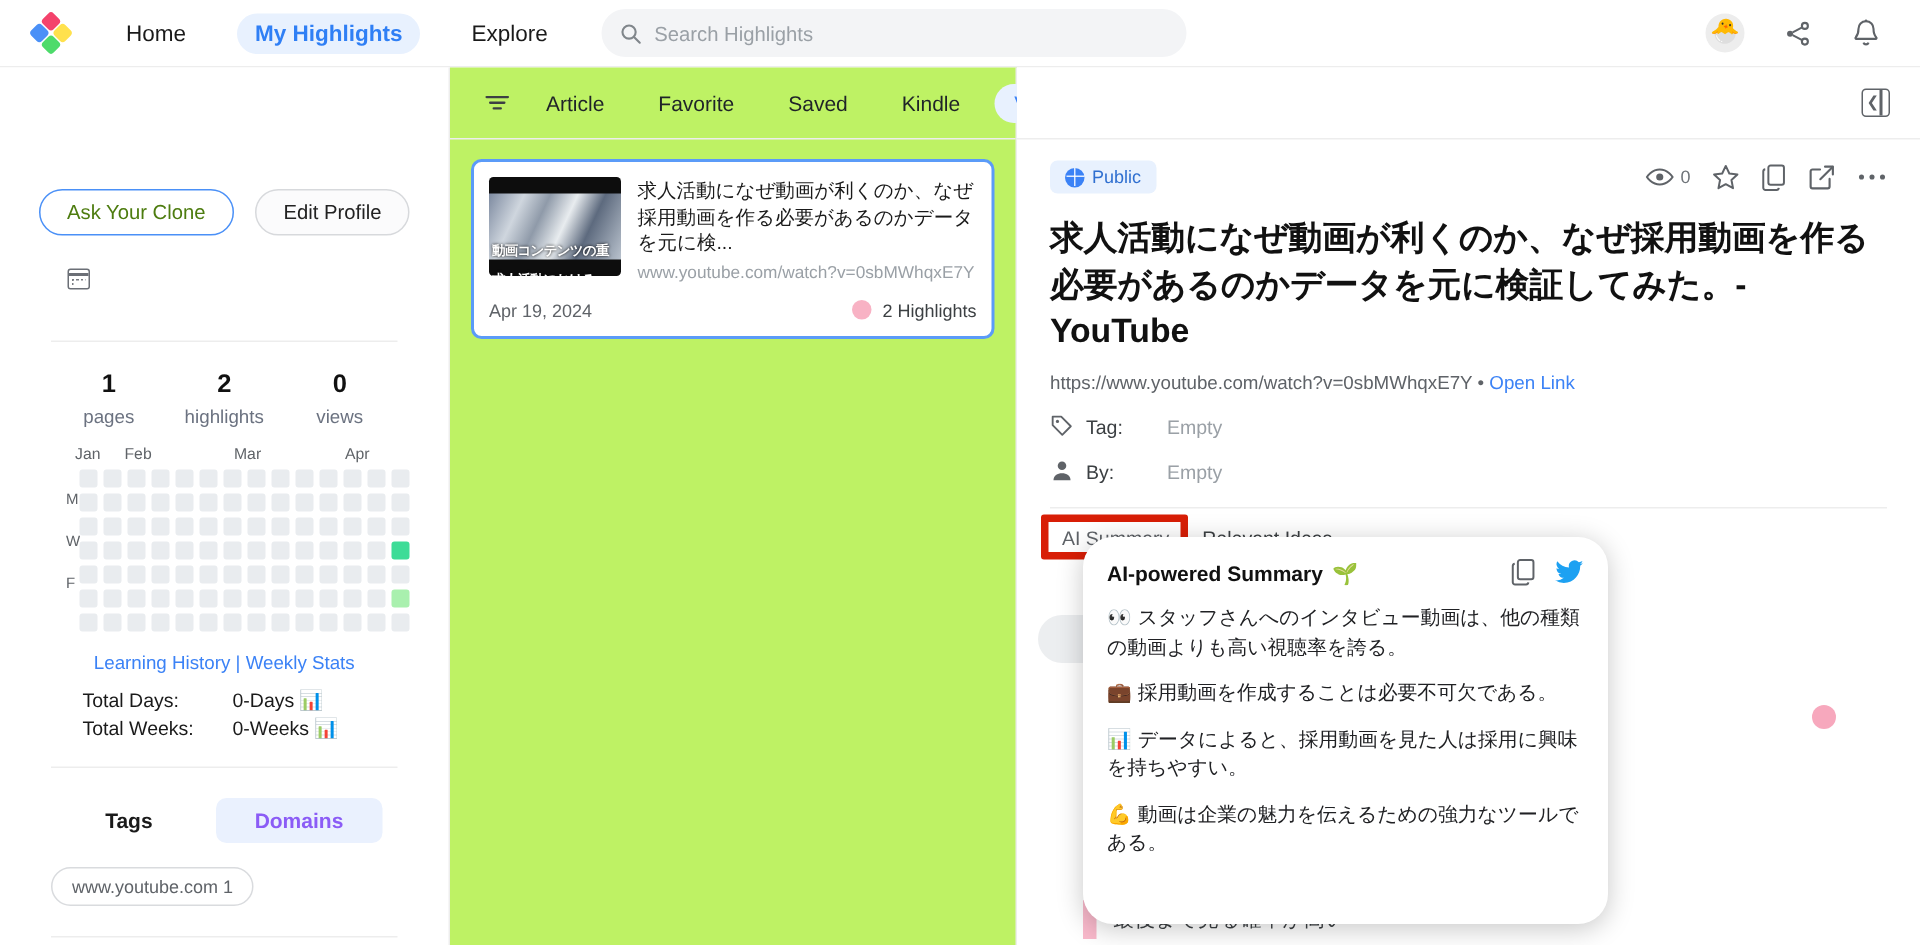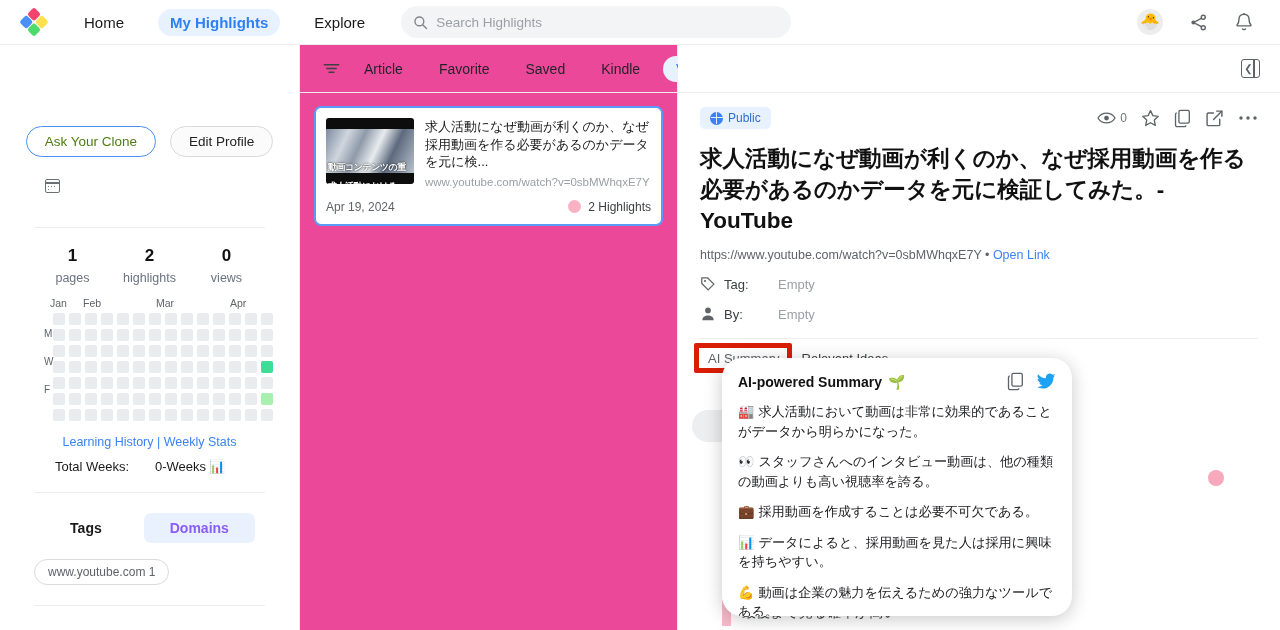--- a/index.html
+++ b/index.html
@@ -97,21 +97,21 @@
   .tagdom .sel { background:#eaf1fe; color:#8b5cf6; }
   .domain-chip {
     margin: 16px 0 0 34px; display:inline-flex; align-items:center;
     border:1px solid #d9dbde; border-radius: 14px; padding: 5px 13px;
     font-size: 12px; color:#5f6368; cursor:pointer;
   }
 
   
   .listcol {
     position: absolute; top: 45px; left: 300px; width: 378px; height: 585px;
-    border-right: 1px solid #ededed; background:#ec4899;
+    border-right: 1px solid #ededed; background:#bef264;
   }
   .filterbar {
     height: 48px; display:flex; align-items:center; gap: 10px; padding-left: 22px;
     border-bottom: 1px solid #ededed;
   }
   .tab-item { font-size: 14px; color:#1f2328; padding: 5px 13px; border-radius: 14px; cursor:pointer; white-space:nowrap;}
   .tab-item.active { background:#e8f1fe; color:#3b82f6; }
   .card {
     margin: 13px 14px; border: 2px solid #5b9bf8; border-radius: 7px;
     padding: 10px; cursor:pointer; background:#fff;
@@ -409,20 +409,27 @@
       </div>
     </div>
 
     <div class="learn-links">
       <span>Learning History</span>
       <span>|</span>
       <span>Weekly Stats</span>
     </div>
 
     <div class="totals">
+      <div class="totals-row">
+        <div class="totals-k">Total Days:</div>
+        <div class="totals-v">
+          <span>0-Days</span>
+          <span>📊</span>
+        </div>
+      </div>
       <div class="totals-row">
         <div class="totals-k">Total Weeks:</div>
         <div class="totals-v">
           <span>0-Weeks</span>
           <span>📊</span>
         </div>
       </div>
     </div>
 
     <div style="height:14px"></div>
@@ -590,21 +597,20 @@
           </svg>
         </span>
         <span>
           <svg width="20" height="17" viewBox="0 0 22 18">
             <path d="M21.5 2.3a8.4 8.4 0 0 1-2.4.7 4.2 4.2 0 0 0 1.8-2.3 8.4 8.4 0 0 1-2.7 1 4.2 4.2 0 0 0-7.2 3.8A11.9 11.9 0 0 1 2.4.9a4.2 4.2 0 0 0 1.3 5.6 4.2 4.2 0 0 1-1.9-.5 4.2 4.2 0 0 0 3.4 4.1 4.2 4.2 0 0 1-1.9.1 4.2 4.2 0 0 0 3.9 2.9A8.4 8.4 0 0 1 .8 14.9a11.9 11.9 0 0 0 6.4 1.9c7.7 0 12-6.4 12-12v-.6a8.5 8.5 0 0 0 2.1-2.2z" fill="#1da1f2"></path>
           </svg>
         </span>
       </span>
     </div>
     <div id="popup-bullets">
-        <div class="bullet"><span class="em">🏭</span><span>求人活動において動画は非常に効果的であることがデータから明らかになった。</span></div>
         <div class="bullet"><span class="em">👀</span><span>スタッフさんへのインタビュー動画は、他の種類の動画よりも高い視聴率を誇る。</span></div>
         <div class="bullet"><span class="em">💼</span><span>採用動画を作成することは必要不可欠である。</span></div>
         <div class="bullet"><span class="em">📊</span><span>データによると、採用動画を見た人は採用に興味を持ちやすい。</span></div>
         <div class="bullet"><span class="em">💪</span><span>動画は企業の魅力を伝えるための強力なツールである。</span></div>
       </div>
   </div>
 
 </div>
 
 </body></html>

